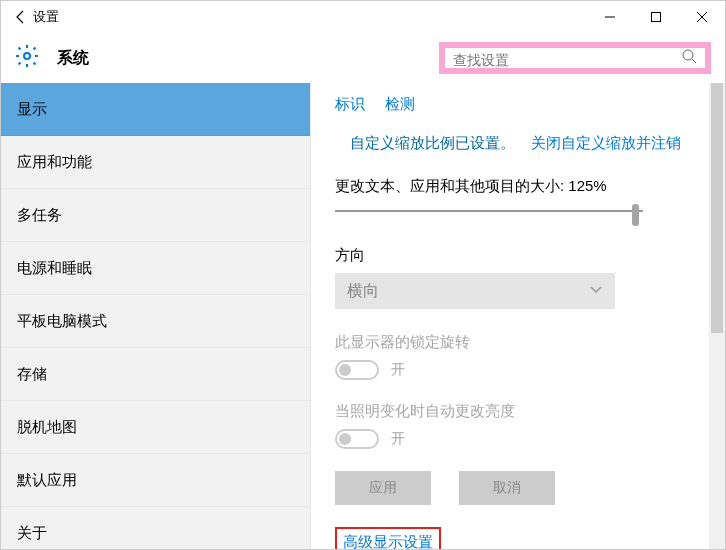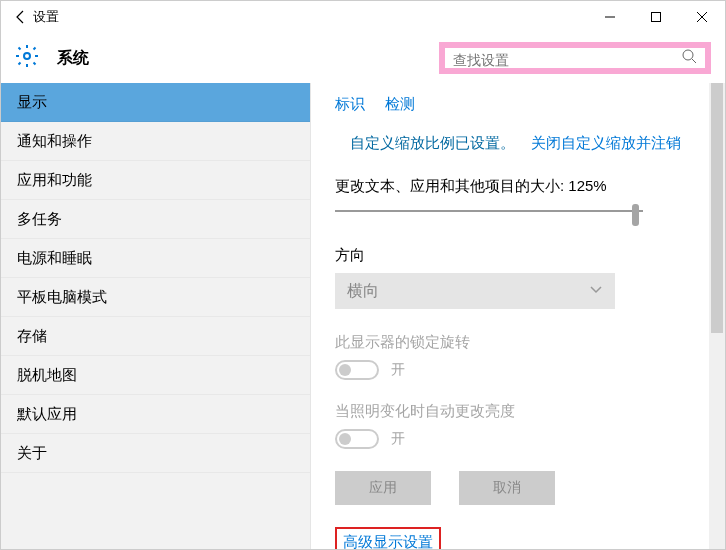--- a/index.html
+++ b/index.html
@@ -17,21 +17,21 @@
     .gear { color: #0078d7; }
     .gear svg { width: 24px; height: 24px; }
     .header-title { font-size: 16px; font-weight: 600; flex: 1; }
     .search-box { width: 272px; height: 32px; border: 6px solid #f9a8d4; display: flex; align-items: flex-end; padding: 0 8px; }
     .search-box input { flex: 1; border: none; outline: none; font-size: 14px; color: #666; background: transparent; }
     .search-icon { color: #666; }
     
     .body-area { display: flex; height: calc(100% - 82px); }
     
     .sidebar { width: 310px; background: #f2f2f2; overflow-y: auto; border-right: 1px solid #e5e5e5; }
-    .sidebar-item { height: 39px; display: flex; align-items: center; padding-left: 16px; font-size: 15px; cursor: pointer; border-bottom: 1px solid rgba(0,0,0,0.04); }
+    .sidebar-item { height: 53px; display: flex; align-items: center; padding-left: 16px; font-size: 15px; cursor: pointer; border-bottom: 1px solid rgba(0,0,0,0.04); }
     .sidebar-item.active { background: #5aa6dd; color: #000; }
     
     .content { flex: 1; padding: 12px 24px; overflow-y: auto; position: relative; }
     .link-row { display: flex; gap: 20px; margin-bottom: 20px; }
     .link { color: #0078d7; font-size: 15px; cursor: pointer; }
     .warn-row { display: flex; gap: 16px; margin-bottom: 24px; font-size: 15px; }
     .warn-text { color: #0369a1; margin-left: 15px; }
     .size-label { font-size: 15px; margin-bottom: 8px; }
     .slider-track { position: relative; height: 14px; margin-bottom: 28px; width: 308px; }
     .slider-line { position: absolute; top: 6px; left: 0; right: 0; height: 2px; background: #999; }
@@ -104,23 +104,20 @@
     </span>
   </div>
 </div>
 
 <div class="body-area">
   <div class="sidebar">
     <div class="sidebar-item active">
         <span>显示</span>
       </div>
     <div class="sidebar-item">
-        <span>通知和操作</span>
-      </div>
-    <div class="sidebar-item">
         <span>应用和功能</span>
       </div>
     <div class="sidebar-item">
         <span>多任务</span>
       </div>
     <div class="sidebar-item">
         <span>电源和睡眠</span>
       </div>
     <div class="sidebar-item">
         <span>平板电脑模式</span>

